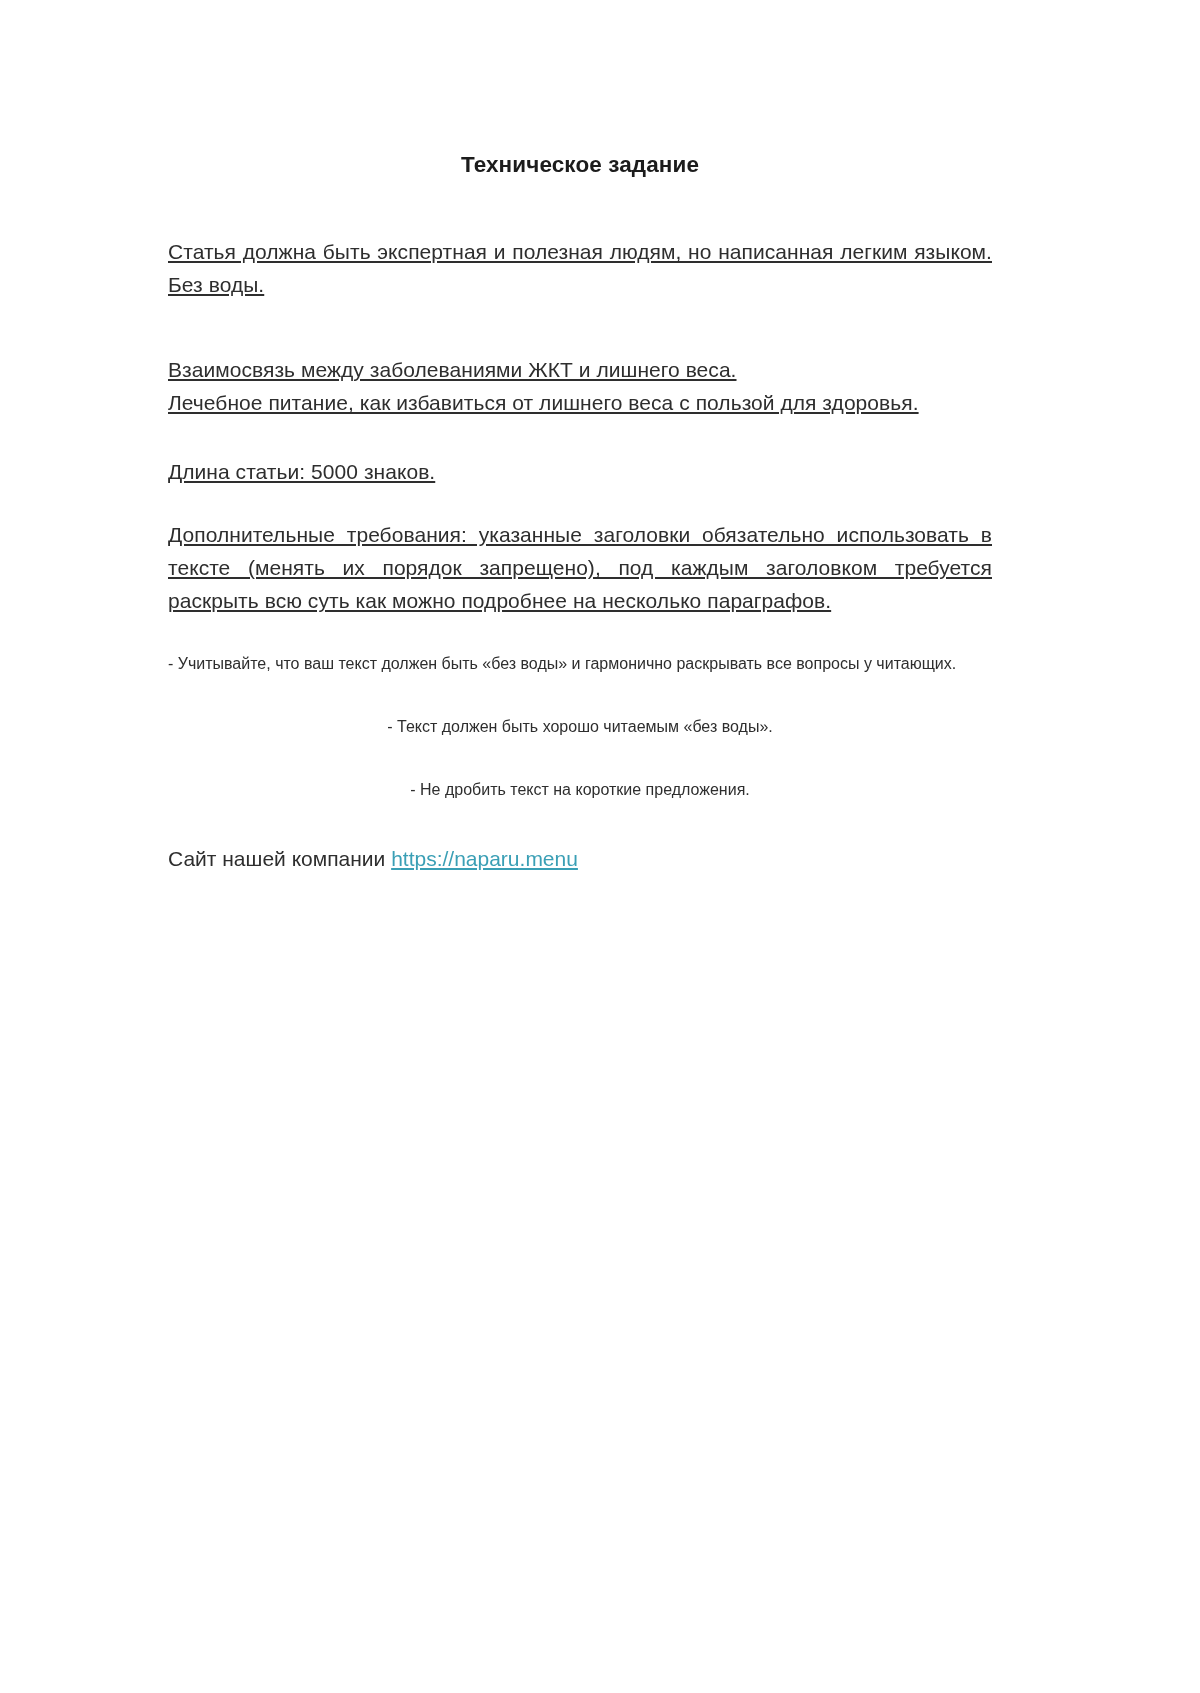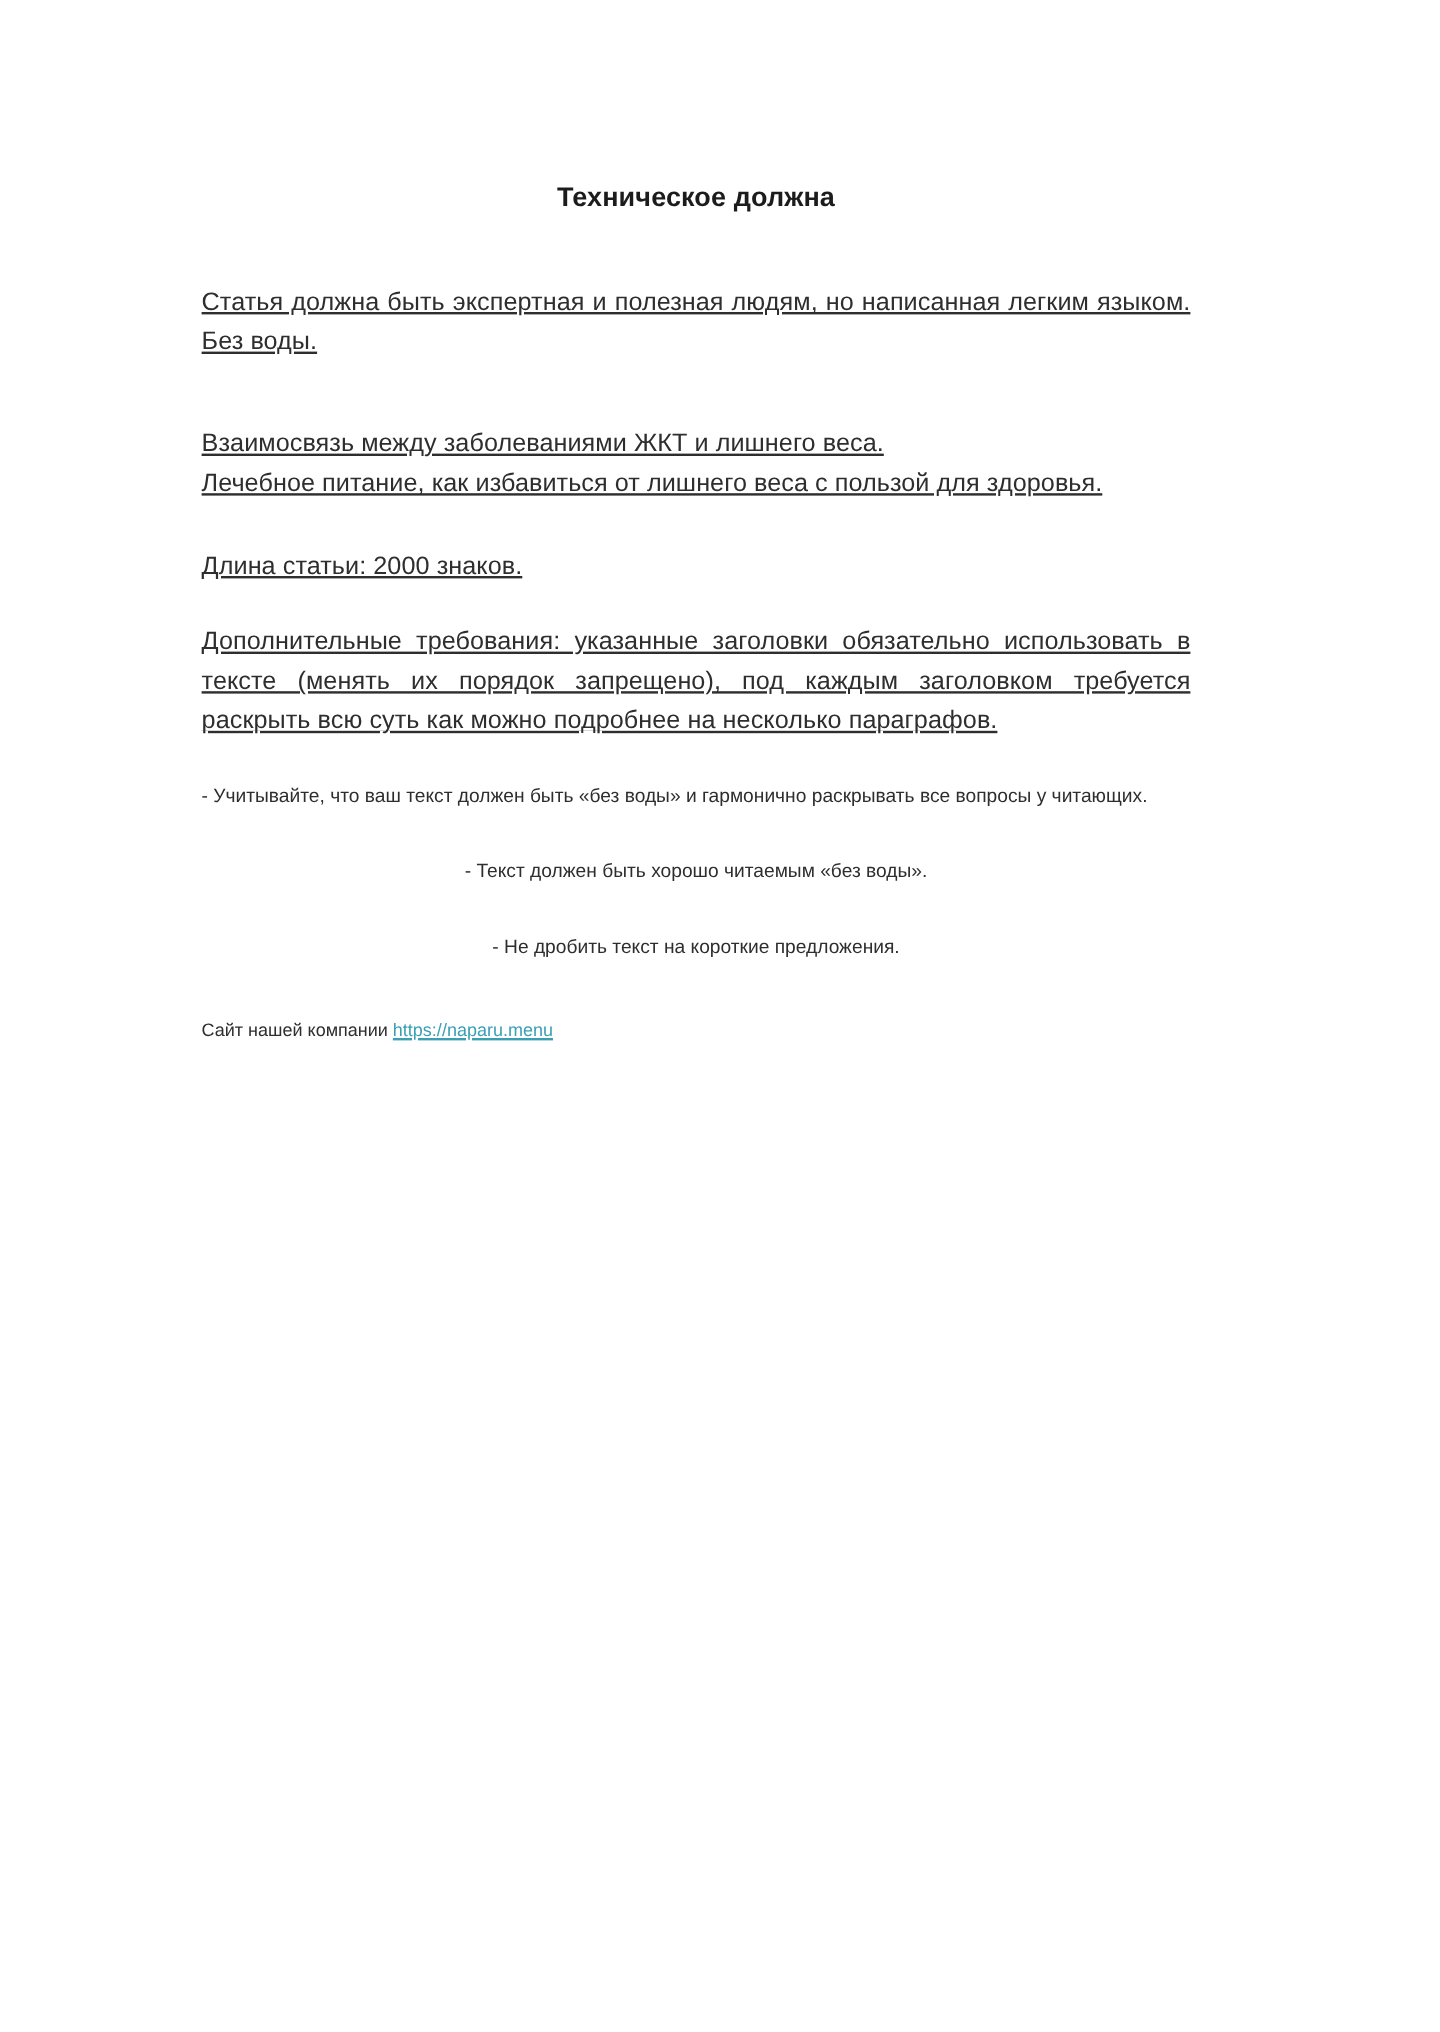--- a/index.html
+++ b/index.html
@@ -68,46 +68,46 @@
     text-align: center;
   }
   .link {
     color: #3a9fb5;
     text-decoration: underline;
     text-underline-offset: 2px;
     text-decoration-thickness: 1.5px;
     cursor: pointer;
   }
   .footer-para {
-    font-size: 15px;
+    font-size: 21px;
     line-height: 33px;
     color: #2e2e2e;
     text-align: left;
     margin: 0;
   }
 </style>
 </head>
 <body>
 
 <div class="page">
   <div class="content">
 
-    <h1 class="doc-title">Техническое должна</h1>
+    <h1 class="doc-title">Техническое задание</h1>
 
     <p class="para justify">Статья должна быть экспертная и полезная людям, но написанная легким языком. Без воды.</p>
 
     <div class="gap-lg"></div>
 
     <p class="para left">Взаимосвязь между заболеваниями ЖКТ и лишнего веса.</p>
 
     <p class="para left">Лечебное питание, как избавиться от лишнего веса с пользой для здоровья.</p>
 
     <div class="gap-md"></div>
 
-    <p class="para left">Длина статьи: 2000 знаков.</p>
+    <p class="para left">Длина статьи: 5000 знаков.</p>
 
     <div class="gap-sm"></div>
 
     <p class="para justify">Дополнительные требования: указанные заголовки обязательно использовать в тексте (менять их порядок запрещено), под каждым заголовком требуется раскрыть всю суть как можно подробнее на несколько параграфов.</p>
 
     <div class="gap-sm"></div>
 
     <p class="bullet-line">-  Учитывайте, что ваш текст должен быть «без воды» и гармонично раскрывать все вопросы у читающих.</p>
 
     <div class="gap-sm"></div>

